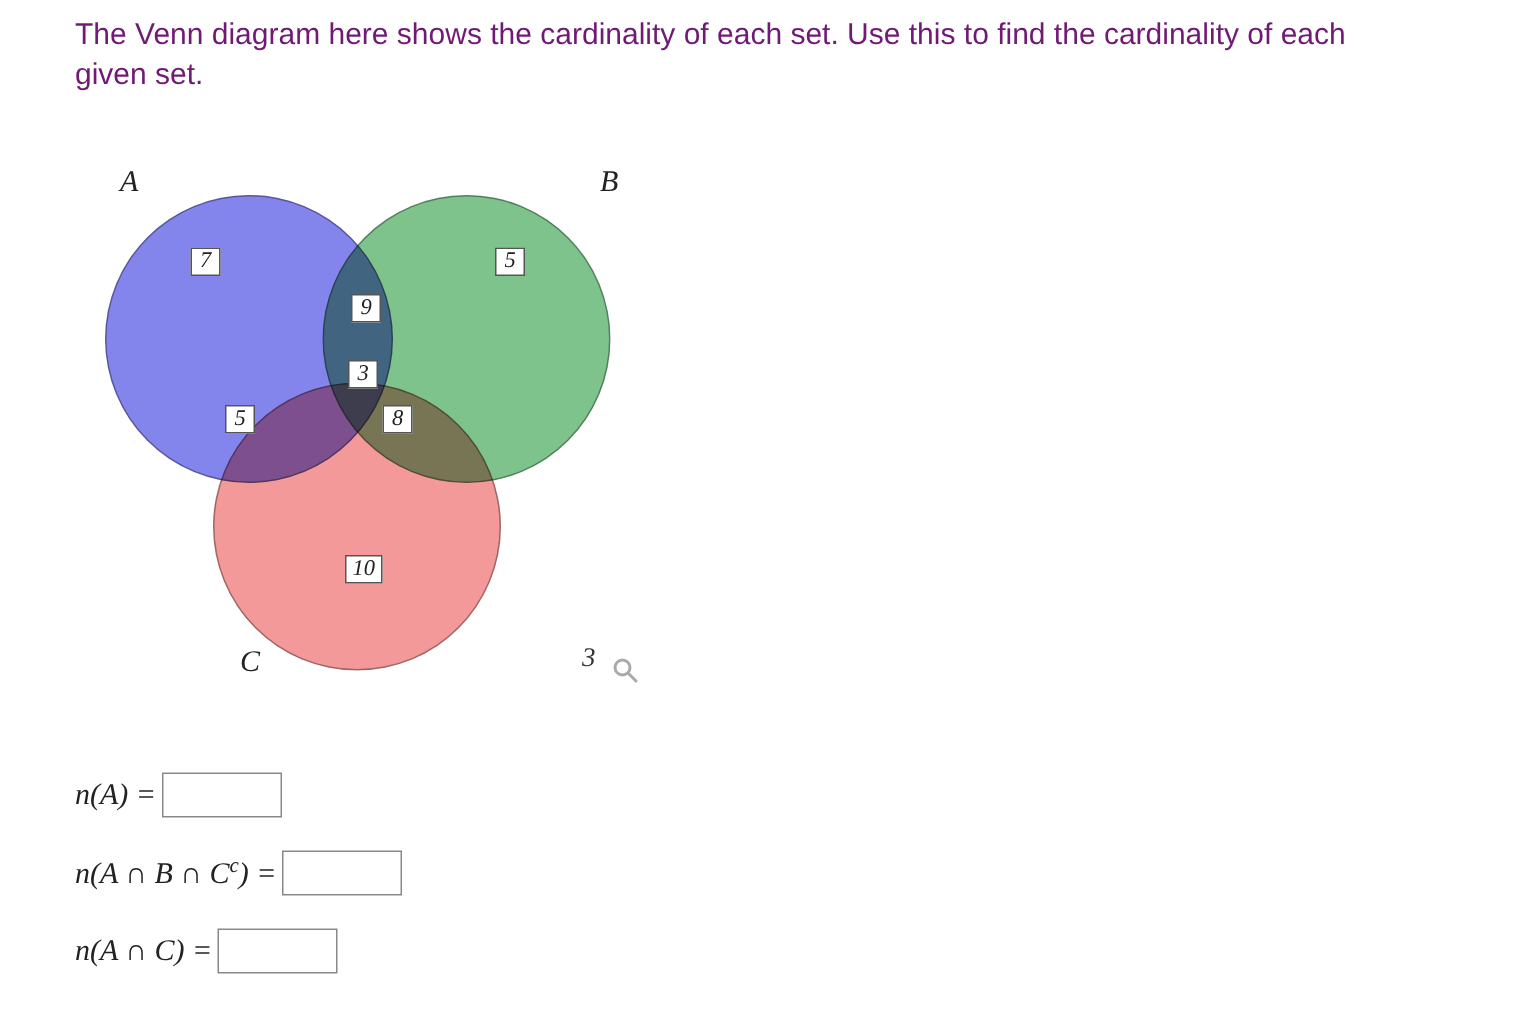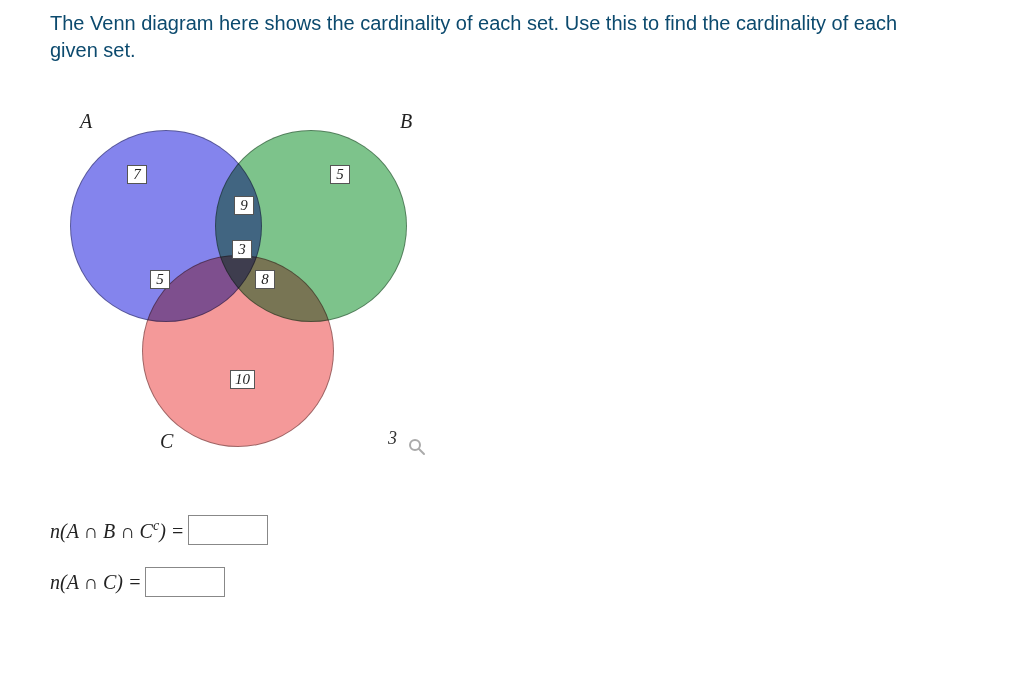--- a/index.html
+++ b/index.html
@@ -12,21 +12,21 @@
     position: relative;
     color: #222;
   }
   .prompt {
     position: absolute;
     left: 50px;
     top: 10px;
     width: 900px;
     font-size: 20px;
     line-height: 1.35;
-    color: #0c4a6e;
+    color: #701a75;
   }
   .venn-stage {
     position: absolute;
     left: 50px;
     top: 110px;
     width: 420px;
     height: 380px;
   }
   .circle {
     position: absolute;
@@ -130,20 +130,24 @@
       <svg width="18" height="18" viewBox="0 0 18 18">
           <circle cx="7" cy="7" r="5" fill="none" stroke="#aaa" stroke-width="2"></circle>
           <line x1="11" y1="11" x2="16" y2="16" stroke="#aaa" stroke-width="2" stroke-linecap="round"></line>
         </svg>
     </span>
   </div>
 </div>
 
 <div class="questions">
   <div class="q-row">
+    <span class="q-label">n(A) =</span>
+    <input class="answer-input" type="text" value="" style="">
+  </div>
+  <div class="q-row">
     <span class="q-label">
       <span>n(A ∩ B ∩ C</span><span class="sup">c</span><span>) =</span>
     </span>
     <input class="answer-input" type="text" value="" style="">
   </div>
   <div class="q-row">
     <span class="q-label">n(A ∩ C) =</span>
     <input class="answer-input" type="text" value="" style="">
   </div>
 </div>

